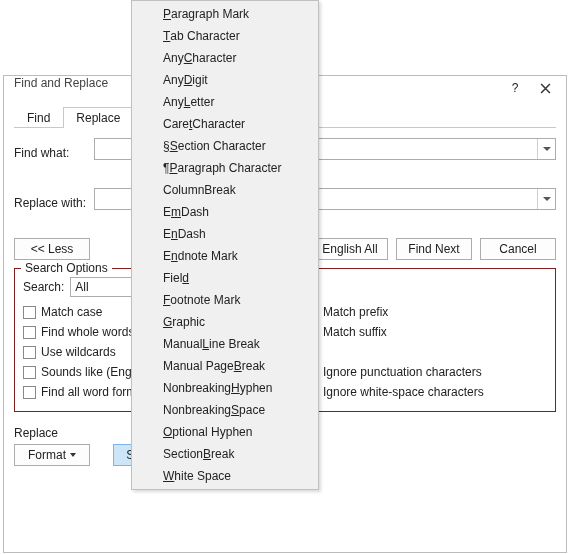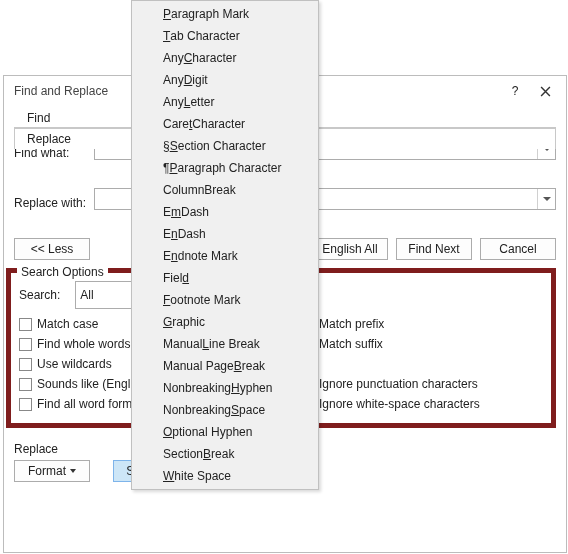--- a/index.html
+++ b/index.html
@@ -1,36 +1,36 @@
 <!DOCTYPE html>
 <html><head>
 <meta charset="utf-8">
 <style>
   * { box-sizing: border-box; font-family: "Segoe UI", Tahoma, sans-serif; font-size: 12px; color: #222; }
   body { margin: 0; width: 568px; height: 554px; background: #fff; position: relative; }
   .dialog { position: absolute; left: 3px; top: 75px; width: 564px; height: 478px; border: 1px solid #bcbcbc; background: #fff; }
-  .titlebar { height: 30px; display: flex; align-items: center; padding: 0 6px 0 10px; }
+  .titlebar { height: 30px; display: flex; padding: 0 6px 0 10px; }
   .titlebar .title { flex: 1; color: #444; }
   .titlebar .help, .titlebar .close { width: 30px; height: 24px; display: flex; align-items: center; justify-content: center; cursor: default; }
-  .tabs { margin: 0 10px; height: 22px; border-bottom: 1px solid #c8c8c8; display: flex; flex-direction: column; }
+  .tabs { margin: 0 10px; height: 22px; border-bottom: 1px solid #c8c8c8; display: flex; }
   .tab { padding: 3px 12px 3px 12px; border: 1px solid transparent; border-bottom: none; position: relative; top: 1px; cursor: default; }
   .tab.active { border-color: #c8c8c8; background: #fff; }
   .row { display: flex; align-items: flex-end; margin: 10px 10px 0 10px; }
   .lbl { width: 80px; }
   .combo { flex: 1; height: 22px; border: 1px solid #acacac; display: flex; align-items: center; padding-left: 4px; background: #fff; }
   .combo .arrow { margin-left: auto; width: 18px; height: 20px; display: flex; align-items: center; justify-content: center; border-left: 1px solid #d0d0d0; }
   .chev { width: 0; height: 0; border-left: 4px solid transparent; border-right: 4px solid transparent; border-top: 4px solid #555; }
   .btnrow { display: flex; margin: 28px 10px 0 10px; gap: 8px; }
   .btn { min-width: 76px; height: 22px; border: 1px solid #acacac; background: #fdfdfd; display: inline-flex; align-items: center; justify-content: center; cursor: default; padding: 0 8px; text-align: center; }
   .btn.disabled { color: #9a9a9a; }
   .btnrow .spacer { flex: 1; }
-  .fieldset { margin: 8px 10px 0 2px; border: 5px solid #7f1d1d; padding: 8px 8px 10px 8px; position: relative; }
+  .fieldset { margin: 8px 10px 0 10px; border: 1px solid #7f1d1d; padding: 8px 8px 10px 8px; position: relative; }
   .legend { position: absolute; top: -8px; left: 6px; background: #fff; padding: 0 4px; }
-  .searchrow { display: flex; align-items: center; gap: 15px; margin-bottom: 6px; }
-  .smallcombo { width: 70px; height: 28px; border: 1px solid #acacac; display: flex; align-items: center; padding-left: 4px; }
+  .searchrow { display: flex; align-items: center; gap: 6px; margin-bottom: 6px; }
+  .smallcombo { width: 70px; height: 20px; border: 1px solid #acacac; display: flex; align-items: center; padding-left: 4px; }
   .cols { display: flex; }
   .col { flex: 1; display: flex; flex-direction: column; gap: 2px; }
   .check { display: flex; align-items: center; gap: 5px; height: 18px; }
   .box { width: 13px; height: 13px; border: 1px solid #888; background: #fff; }
   .section-label { margin: 14px 10px 4px 10px; }
   .bottomrow { display: flex; gap: 23px; margin: 0 10px 10px 10px; }
   .btn.special { border-color: #7eb4ea; background: #cde6f7; }
   .caretdn { width: 0; height: 0; border-left: 3px solid transparent; border-right: 3px solid transparent; border-top: 4px solid #333; margin-left: 4px; }
   
   .menu { position: absolute; left: 131px; top: 0px; width: 188px; border: 1px solid #c0c0c0; background: #f0f0f0; padding: 2px 1px; box-shadow: 2px 2px 3px rgba(0,0,0,0.15); }

